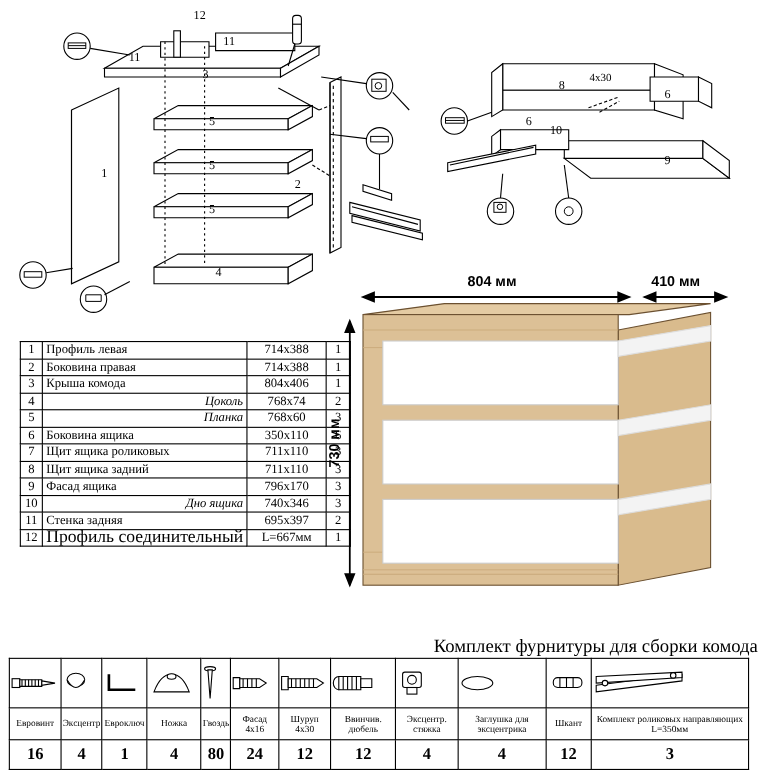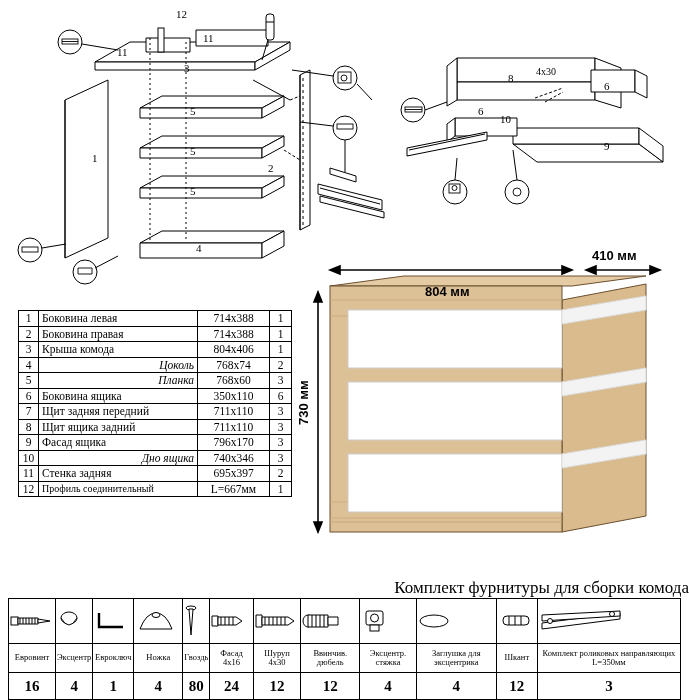--- a/index.html
+++ b/index.html
@@ -204,21 +204,21 @@
 <div class="abs lbl" style="left:536px;top:66px;font-size:10px;">4x30</div>
 <div class="abs lbl" style="left:478px;top:105px;">6</div>
 <div class="abs lbl" style="left:604px;top:80px;">6</div>
 <div class="abs lbl" style="left:500px;top:113px;">10</div>
 <div class="abs lbl" style="left:604px;top:140px;">9</div>
 
 <table id="parts-table">
   <tbody>
     <tr>
         <td class="num">1</td>
-        <td class="name">Боковина левая</td>
+        <td class="name">Профиль левая</td>
         <td class="size">714х388</td>
         <td class="qty">1</td>
       </tr>
     <tr>
         <td class="num">2</td>
         <td class="name">Боковина правая</td>
         <td class="size">714х388</td>
         <td class="qty">1</td>
       </tr>
     <tr>
@@ -240,21 +240,21 @@
         <td class="qty">3</td>
       </tr>
     <tr>
         <td class="num">6</td>
         <td class="name">Боковина ящика</td>
         <td class="size">350х110</td>
         <td class="qty">6</td>
       </tr>
     <tr>
         <td class="num">7</td>
-        <td class="name">Щит задняя передний</td>
+        <td class="name">Щит ящика роликовых</td>
         <td class="size">711х110</td>
         <td class="qty">3</td>
       </tr>
     <tr>
         <td class="num">8</td>
         <td class="name">Щит ящика задний</td>
         <td class="size">711х110</td>
         <td class="qty">3</td>
       </tr>
     <tr>
@@ -270,21 +270,21 @@
         <td class="qty">3</td>
       </tr>
     <tr>
         <td class="num">11</td>
         <td class="name">Стенка задняя</td>
         <td class="size">695х397</td>
         <td class="qty">2</td>
       </tr>
     <tr>
         <td class="num">12</td>
-        <td class="name" style="font-size:10px;">Профиль соединительный</td>
+        <td class="name" style="font-size:16px;">Профиль соединительный</td>
         <td class="size">L=667мм</td>
         <td class="qty">1</td>
       </tr>
   </tbody>
 </table>
 
 <div class="abs" style="left:300px;top:240px;width:380px;height:330px;">
 <svg width="380" height="330" viewBox="0 0 380 330">
 
   <g stroke="#000" stroke-width="1.6" fill="none">
@@ -320,21 +320,21 @@
 
     <polygon points="262,70 346,56 346,70 262,84" fill="#f3f3f3" stroke="#ddd"></polygon>
     <polygon points="262,142 346,128 346,142 262,156" fill="#f3f3f3" stroke="#ddd"></polygon>
     <polygon points="262,214 346,200 346,214 262,228" fill="#f3f3f3" stroke="#ddd"></polygon>
 
     <line x1="30" y1="282" x2="262" y2="282" stroke="#c9a87a"></line>
   </g>
 </svg>
 </div>
 
-<div class="abs dimtext" style="left:425px;top:248px;margin-top:36px;">804 мм</div>
+<div class="abs dimtext" style="left:425px;top:248px;">804 мм</div>
 <div class="abs dimtext" style="left:592px;top:248px;">410 мм</div>
 <div class="abs dimtext vdim" style="left:296px;top:425px;">730 мм</div>
 
 <div id="hw-title">Комплект фурнитуры для сборки комода</div>
 
 <table id="hw-table">
   <tbody>
       <tr class="icons">
     <td>
       <span>

